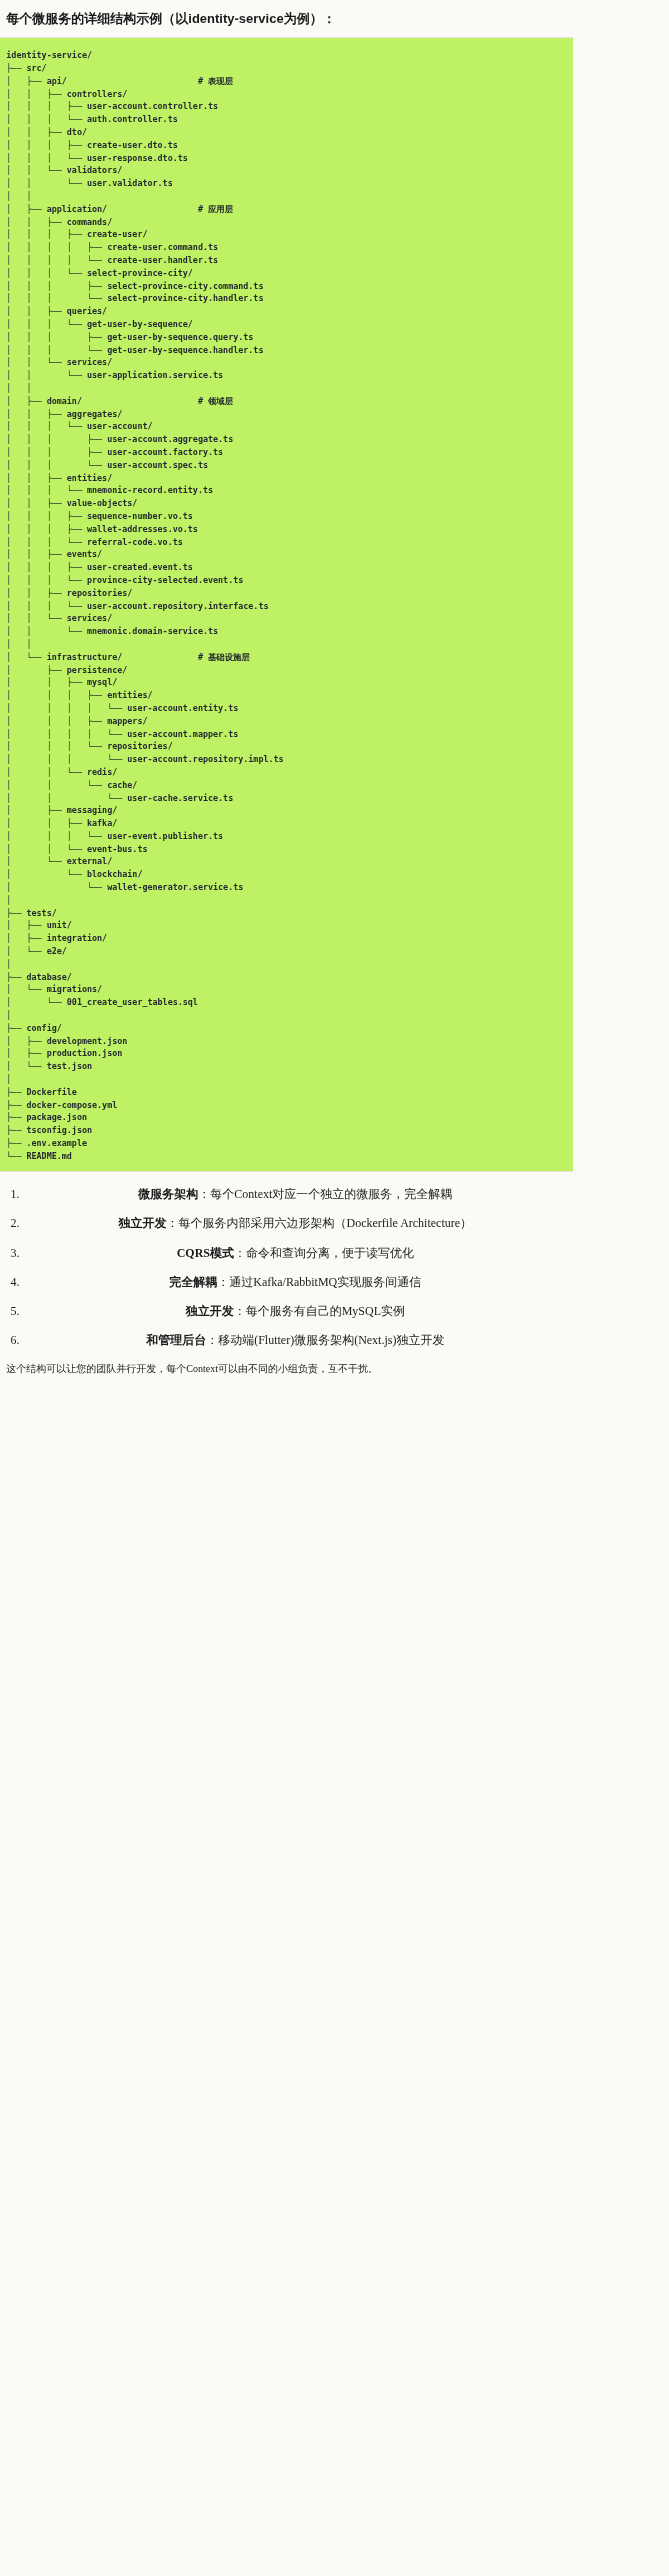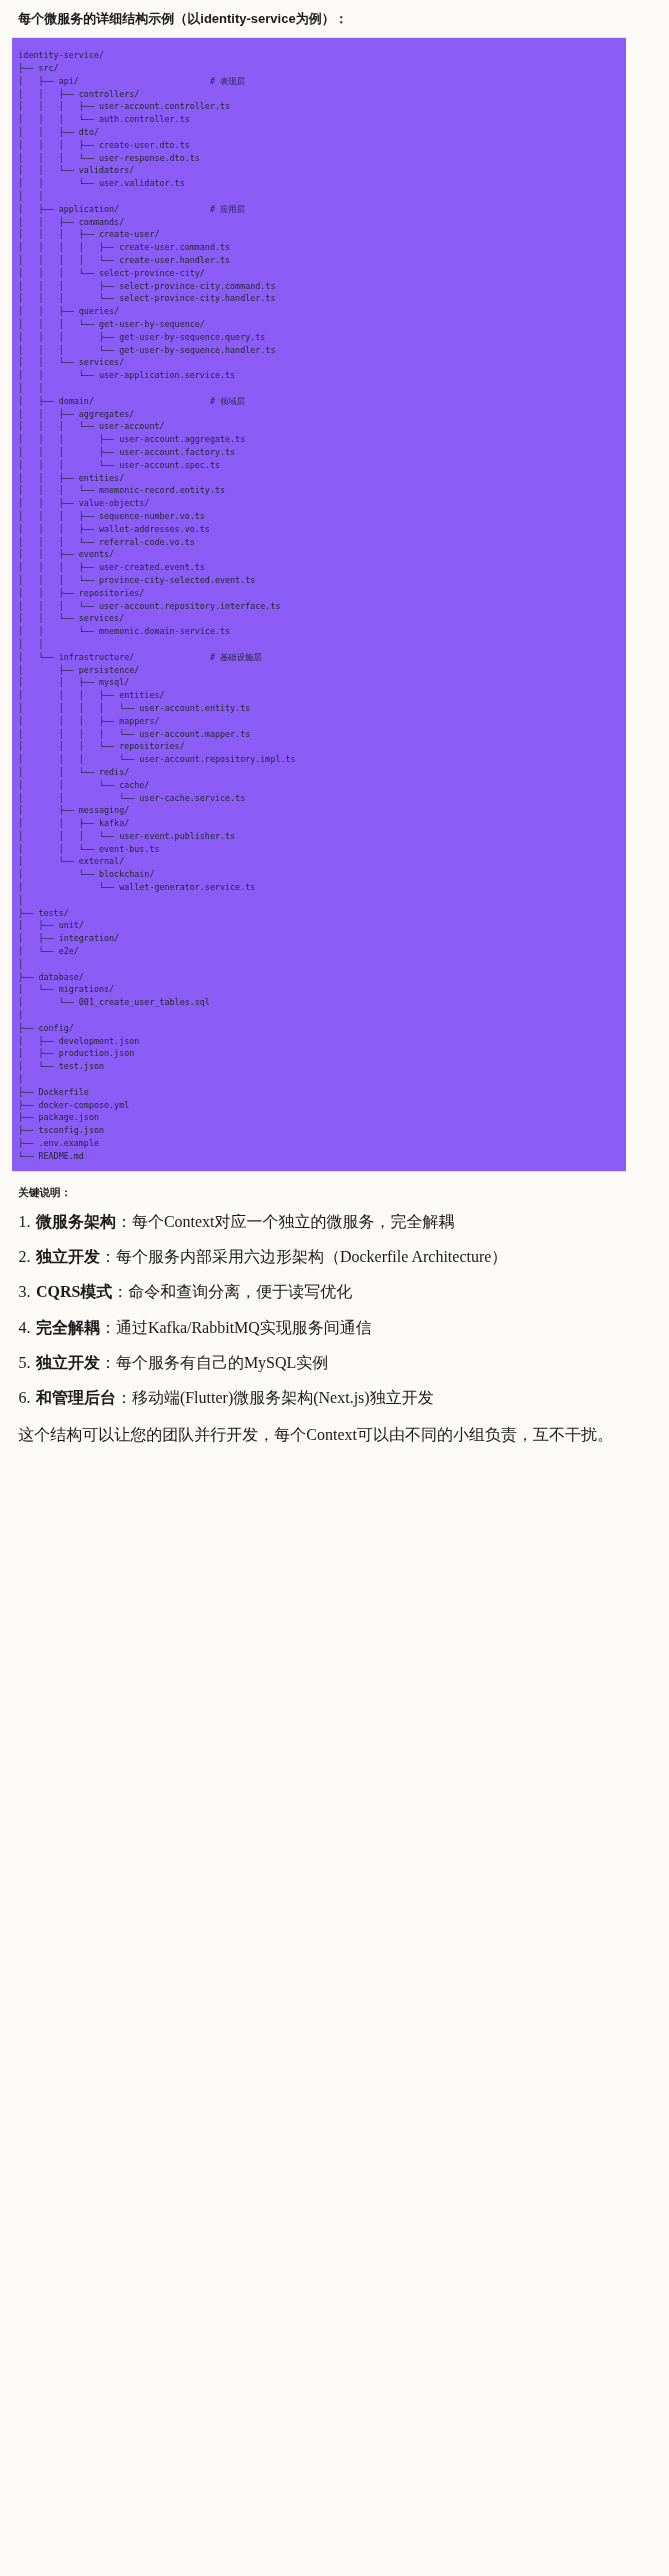--- a/index.html
+++ b/index.html
@@ -4,38 +4,39 @@
 <title>identity-service structure</title>
 <style>
   html,body{margin:0;padding:0;}
   body{
     width:669px;
     background:#fbfaf7;
     font-family:"Liberation Serif","DejaVu Serif",serif;
     color:#1a1a1a;
     -webkit-font-smoothing:antialiased;
   }
-  .page{width:626px;box-sizing:border-box;padding-left:12px;}
+  .page{width:573px;box-sizing:border-box;}
 
   
   .doc-title{
     font-family:"Liberation Sans","DejaVu Sans",sans-serif;
     font-weight:bold;
     font-size:13px;
     line-height:1.4;
     padding:10px 6.3px 8.8px 6.3px;
     margin:0;
     border-bottom:0.6px solid #e6e3dc;
   }
 
   
   .tree-block{
     padding:11.3px 6.3px 8.8px 6.3px;
     border-bottom:0.6px solid #e6e3dc;
-    background:#8b5cf6;
+    background:#bef264;
+    font-weight:bold;
   }
   pre.tree{
     margin:0;
     font-family:"DejaVu Sans Mono","Liberation Mono",monospace;
     font-size:8.4px;
     line-height:12.8px;
     color:#24292e;
     white-space:pre;
     letter-spacing:0px;
     tab-size:4;
@@ -51,28 +52,29 @@
     font-weight:bold;
     margin:0 0 10px 0;
     line-height:1.4;
   }
   ol.note-list{
     margin:0 0 0 0;
     padding:0 0 0 16.3px;
     list-style-type:decimal;
   }
   ol.note-list li{
-    font-size:16px;
+    font-size:12px;
     line-height:1.5;
     margin-bottom:11.3px;
     padding-left:1.3px;
+    text-align:center;
   }
   ol.note-list li .nm{font-weight:bold;}
   .closing{
-    font-size:16px;
+    font-size:10px;
     line-height:1.6;
     margin:8.8px 0 0 0;
     padding:0 0 10px 0;
   }
 </style>
 </head>
 <body>
 
 <div class="page">
 
@@ -162,21 +164,20 @@
 │
 ├── Dockerfile
 ├── docker-compose.yml
 ├── package.json
 ├── tsconfig.json
 ├── .env.example
 └── README.md</pre>
   </div>
 
   <div class="notes">
-    <h2>关键说明：</h2>
     <ol class="note-list">
         <li><span class="nm">微服务架构</span><span>：每个Context对应一个独立的微服务，完全解耦</span></li>
         <li><span class="nm">独立开发</span><span>：每个服务内部采用六边形架构（Dockerfile Architecture）</span></li>
         <li><span class="nm">CQRS模式</span><span>：命令和查询分离，便于读写优化</span></li>
         <li><span class="nm">完全解耦</span><span>：通过Kafka/RabbitMQ实现服务间通信</span></li>
         <li><span class="nm">独立开发</span><span>：每个服务有自己的MySQL实例</span></li>
         <li><span class="nm">和管理后台</span><span>：移动端(Flutter)微服务架构(Next.js)独立开发</span></li>
       </ol>
     <p class="closing">这个结构可以让您的团队并行开发，每个Context可以由不同的小组负责，互不干扰。</p>
   </div>

